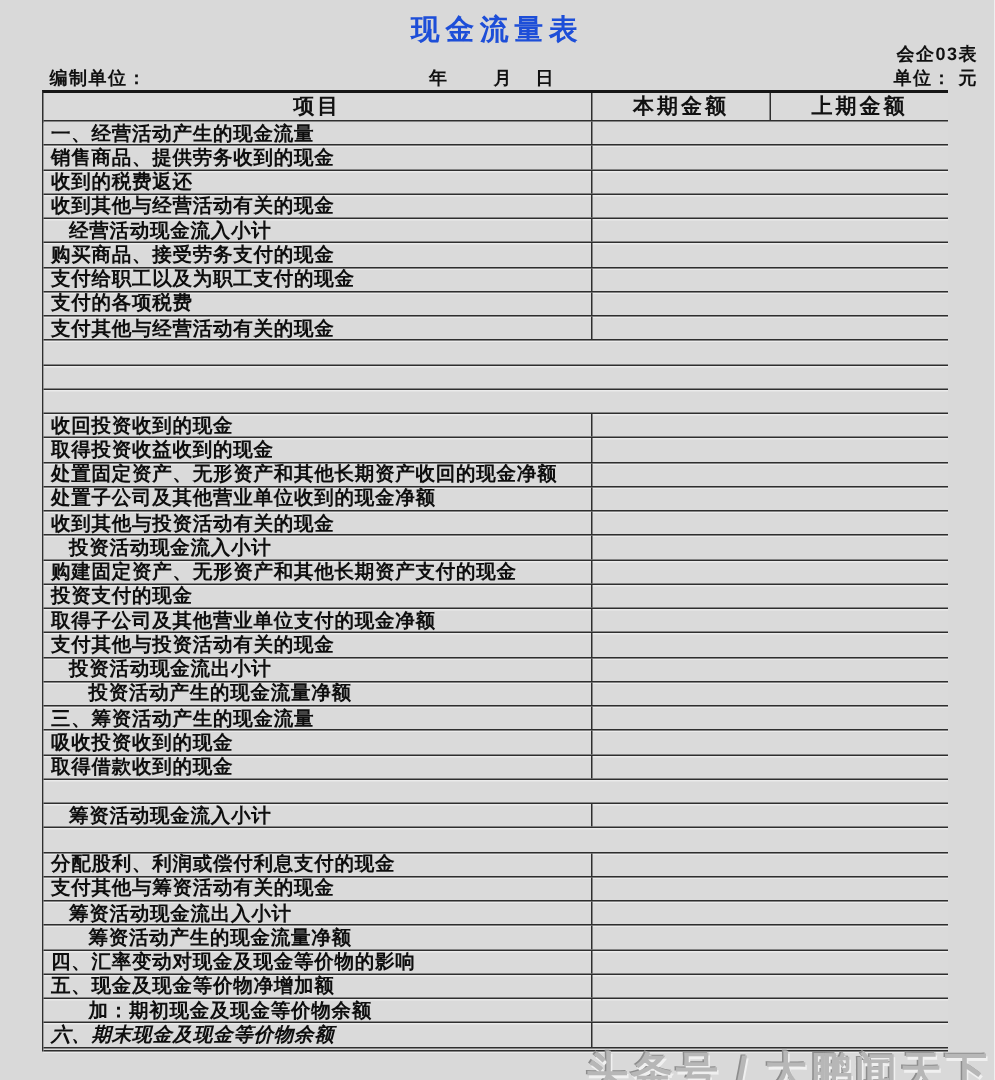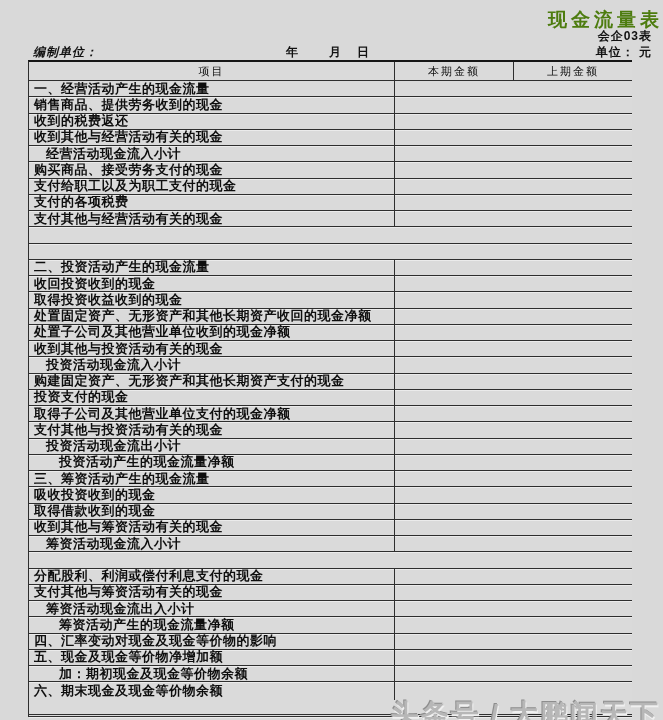--- a/index.html
+++ b/index.html
@@ -12,86 +12,87 @@
     height: 720px;
     background: #d9d9d9;
     overflow: hidden;
     color: #111;
   }
 
   .title {
     position: absolute;
     top: 7px; left: 0;
     width: 100%;
-    text-align: right;
+    text-align: center;
     font-size: 19px;
     font-weight: bold;
     letter-spacing: 4px;
-    color: #4d7c0f;
+    color: #1d4ed8;
   }
 
   .form-code {
     position: absolute;
     top: 28px; right: 11px;
     font-size: 12px;
     font-weight: bold;
     letter-spacing: 1px;
   }
 
   .info-row {
     position: absolute;
     top: 44px; left: 33px;
     width: 619px; height: 15px;
     font-size: 12px;
     font-weight: bold;
     letter-spacing: 1px;
   }
-  .info-row .prepared { position: absolute; left: 0; top: 0; font-style: italic; }
+  .info-row .prepared { position: absolute; left: 0; top: 0; }
   .date-group { position: absolute; left: 253px; top: 0; }
   .date-group .y { margin-right: 30px; }
   .date-group .m { margin-right: 15px; }
   .info-row .unit { position: absolute; right: 0; top: 0; }
 
   .grid {
     position: absolute;
     left: 28px; top: 60px;
     width: 604px;
     border-top: 2px solid #161616;
     border-left: 1px solid #2e2e2e;
     background: #dadada;
   }
 
   .thead {
     display: flex;
     height: 19px;
     border-bottom: 1px solid #2e2e2e;
-    font-size: 11px;
-    font-weight: normal;
+    font-size: 14px;
+    font-weight: bold;
     letter-spacing: 2px;
   }
   .thead > div {
     display: flex;
     align-items: center;
     justify-content: center;
   }
 
   .c1 { width: 366px; border-right: 1px solid #2e2e2e; }
   .c2 { width: 119px; border-right: 1px solid #2e2e2e; }
   .c3 { flex: 1; }
 
   .row {
     display: flex;
     height: 16.26px;
     border-bottom: 1px solid #2e2e2e;
     box-shadow: 0 1px 0 rgba(255,255,255,0.45);
     flex-direction: column;
   }
   .row:last-child {
-    height: 35px;
+    height: 19px;
     border-bottom: 3px double #2e2e2e;
+    font-style: italic;
   }
   .cell {
     display: flex;
     align-items: center;
     overflow: hidden;
     white-space: nowrap;
   }
   .cell.c1 {
     font-size: 13px;
     font-weight: bold;
@@ -196,21 +197,20 @@
     <div class="cell c2"></div>
     <div class="cell c3"></div>
   </div>
 
   <div class="row">
     <div class="cell c2"></div>
     <div class="cell c3"></div>
   </div>
 
   <div class="row">
-    <div class="cell c1">二、投资活动产生的现金流量</div>
     <div class="cell c2"></div>
     <div class="cell c3"></div>
   </div>
 
   <div class="row">
     <div class="cell c1">收回投资收到的现金</div>
     <div class="cell c2"></div>
     <div class="cell c3"></div>
   </div>
 
@@ -292,21 +292,20 @@
     <div class="cell c3"></div>
   </div>
 
   <div class="row">
     <div class="cell c1">取得借款收到的现金</div>
     <div class="cell c2"></div>
     <div class="cell c3"></div>
   </div>
 
   <div class="row">
-    <div class="cell c1">收到其他与筹资活动有关的现金</div>
     <div class="cell c2"></div>
     <div class="cell c3"></div>
   </div>
 
   <div class="row">
     <div class="cell c1 indent1">筹资活动现金流入小计</div>
     <div class="cell c2"></div>
     <div class="cell c3"></div>
   </div>
 

